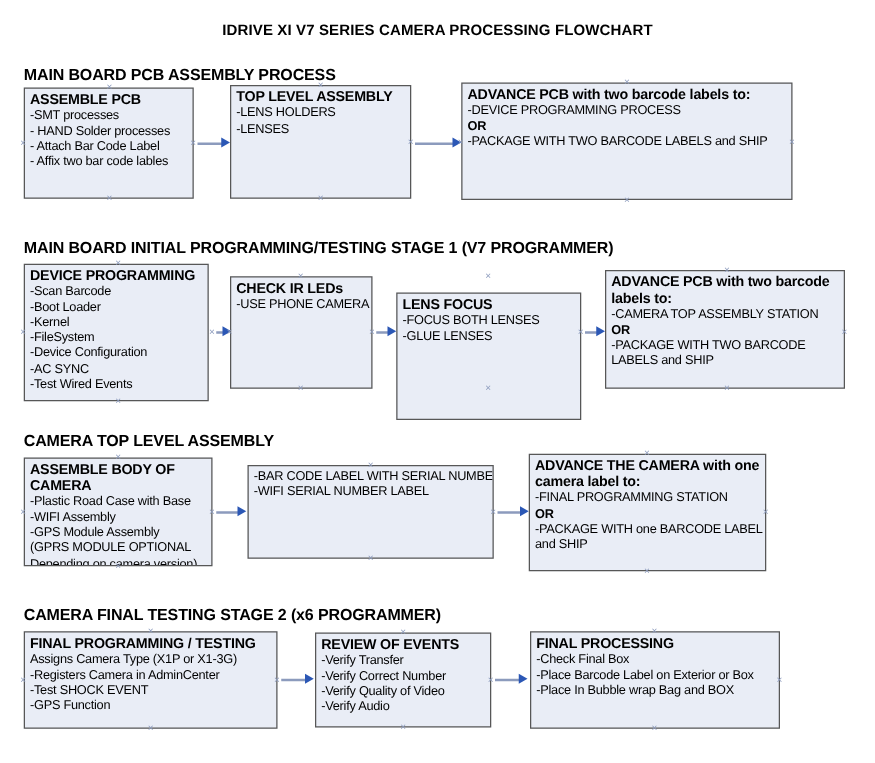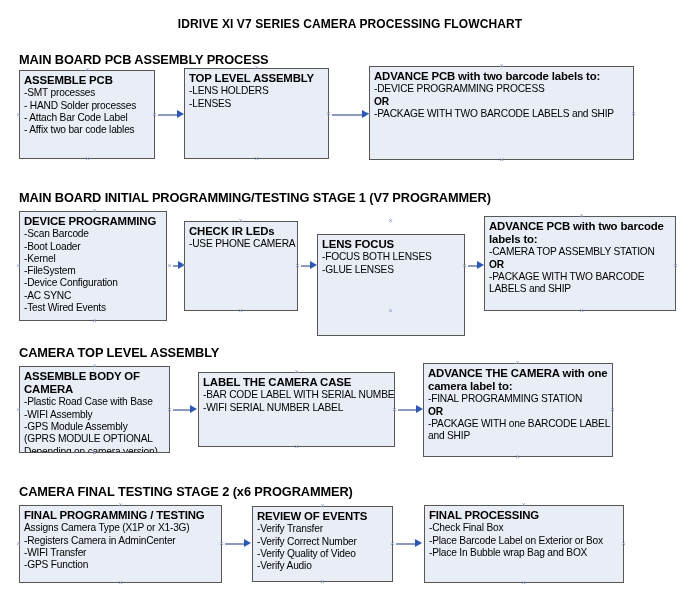--- a/index.html
+++ b/index.html
@@ -215,21 +215,20 @@
   </div>
   <div class="handle" style="left:91px; top:362px;"></div>
   <div class="handle" style="left:91px; top:449px;"></div>
   <div class="handle" style="left:15px; top:406px;"></div>
   <div class="handle" style="left:166px; top:406px;"></div>
 
   <div class="conn" style="left:173px; top:409px; width:20px;"></div>
   <div class="conn-head" style="left:190px; top:405px;"></div>
 
   <div class="node" style="left:198px; top:372px; width:197px; height:75px;">
-    <div class="node-title">LABEL THE CAMERA CASE</div>
     <div class="node-line">-BAR CODE LABEL WITH SERIAL NUMBER</div>
     <div class="node-line">-WIFI SERIAL NUMBER LABEL</div>
   </div>
   <div class="handle" style="left:293px; top:368px;"></div>
   <div class="handle" style="left:293px; top:443px;"></div>
   <div class="handle" style="left:391px; top:406px;"></div>
 
   <div class="conn" style="left:398px; top:409px; width:21px;"></div>
   <div class="conn-head" style="left:416px; top:405px;"></div>
 
@@ -242,21 +241,21 @@
   <div class="handle" style="left:514px; top:359px;"></div>
   <div class="handle" style="left:514px; top:453px;"></div>
   <div class="handle" style="left:609px; top:406px;"></div>
 
   <div class="section-title" style="left:19px; top:484px;">CAMERA FINAL TESTING STAGE 2 (x6 PROGRAMMER)</div>
 
   <div class="node" style="left:19px; top:505px; width:203px; height:78px;">
     <div class="node-title">FINAL PROGRAMMING / TESTING</div>
     <div class="node-line">Assigns Camera Type (X1P or X1-3G)</div>
     <div class="node-line">-Registers Camera in AdminCenter</div>
-    <div class="node-line">-WIFI Transfer</div>
+    <div class="node-line">-Test SHOCK EVENT</div>
     <div class="node-line">-GPS Function</div>
 
   </div>
   <div class="handle" style="left:117px; top:501px;"></div>
   <div class="handle" style="left:117px; top:579px;"></div>
   <div class="handle" style="left:15px; top:540px;"></div>
   <div class="handle" style="left:218px; top:540px;"></div>
 
   <div class="conn" style="left:225px; top:543px; width:22px;"></div>
   <div class="conn-head" style="left:244px; top:539px;"></div>

